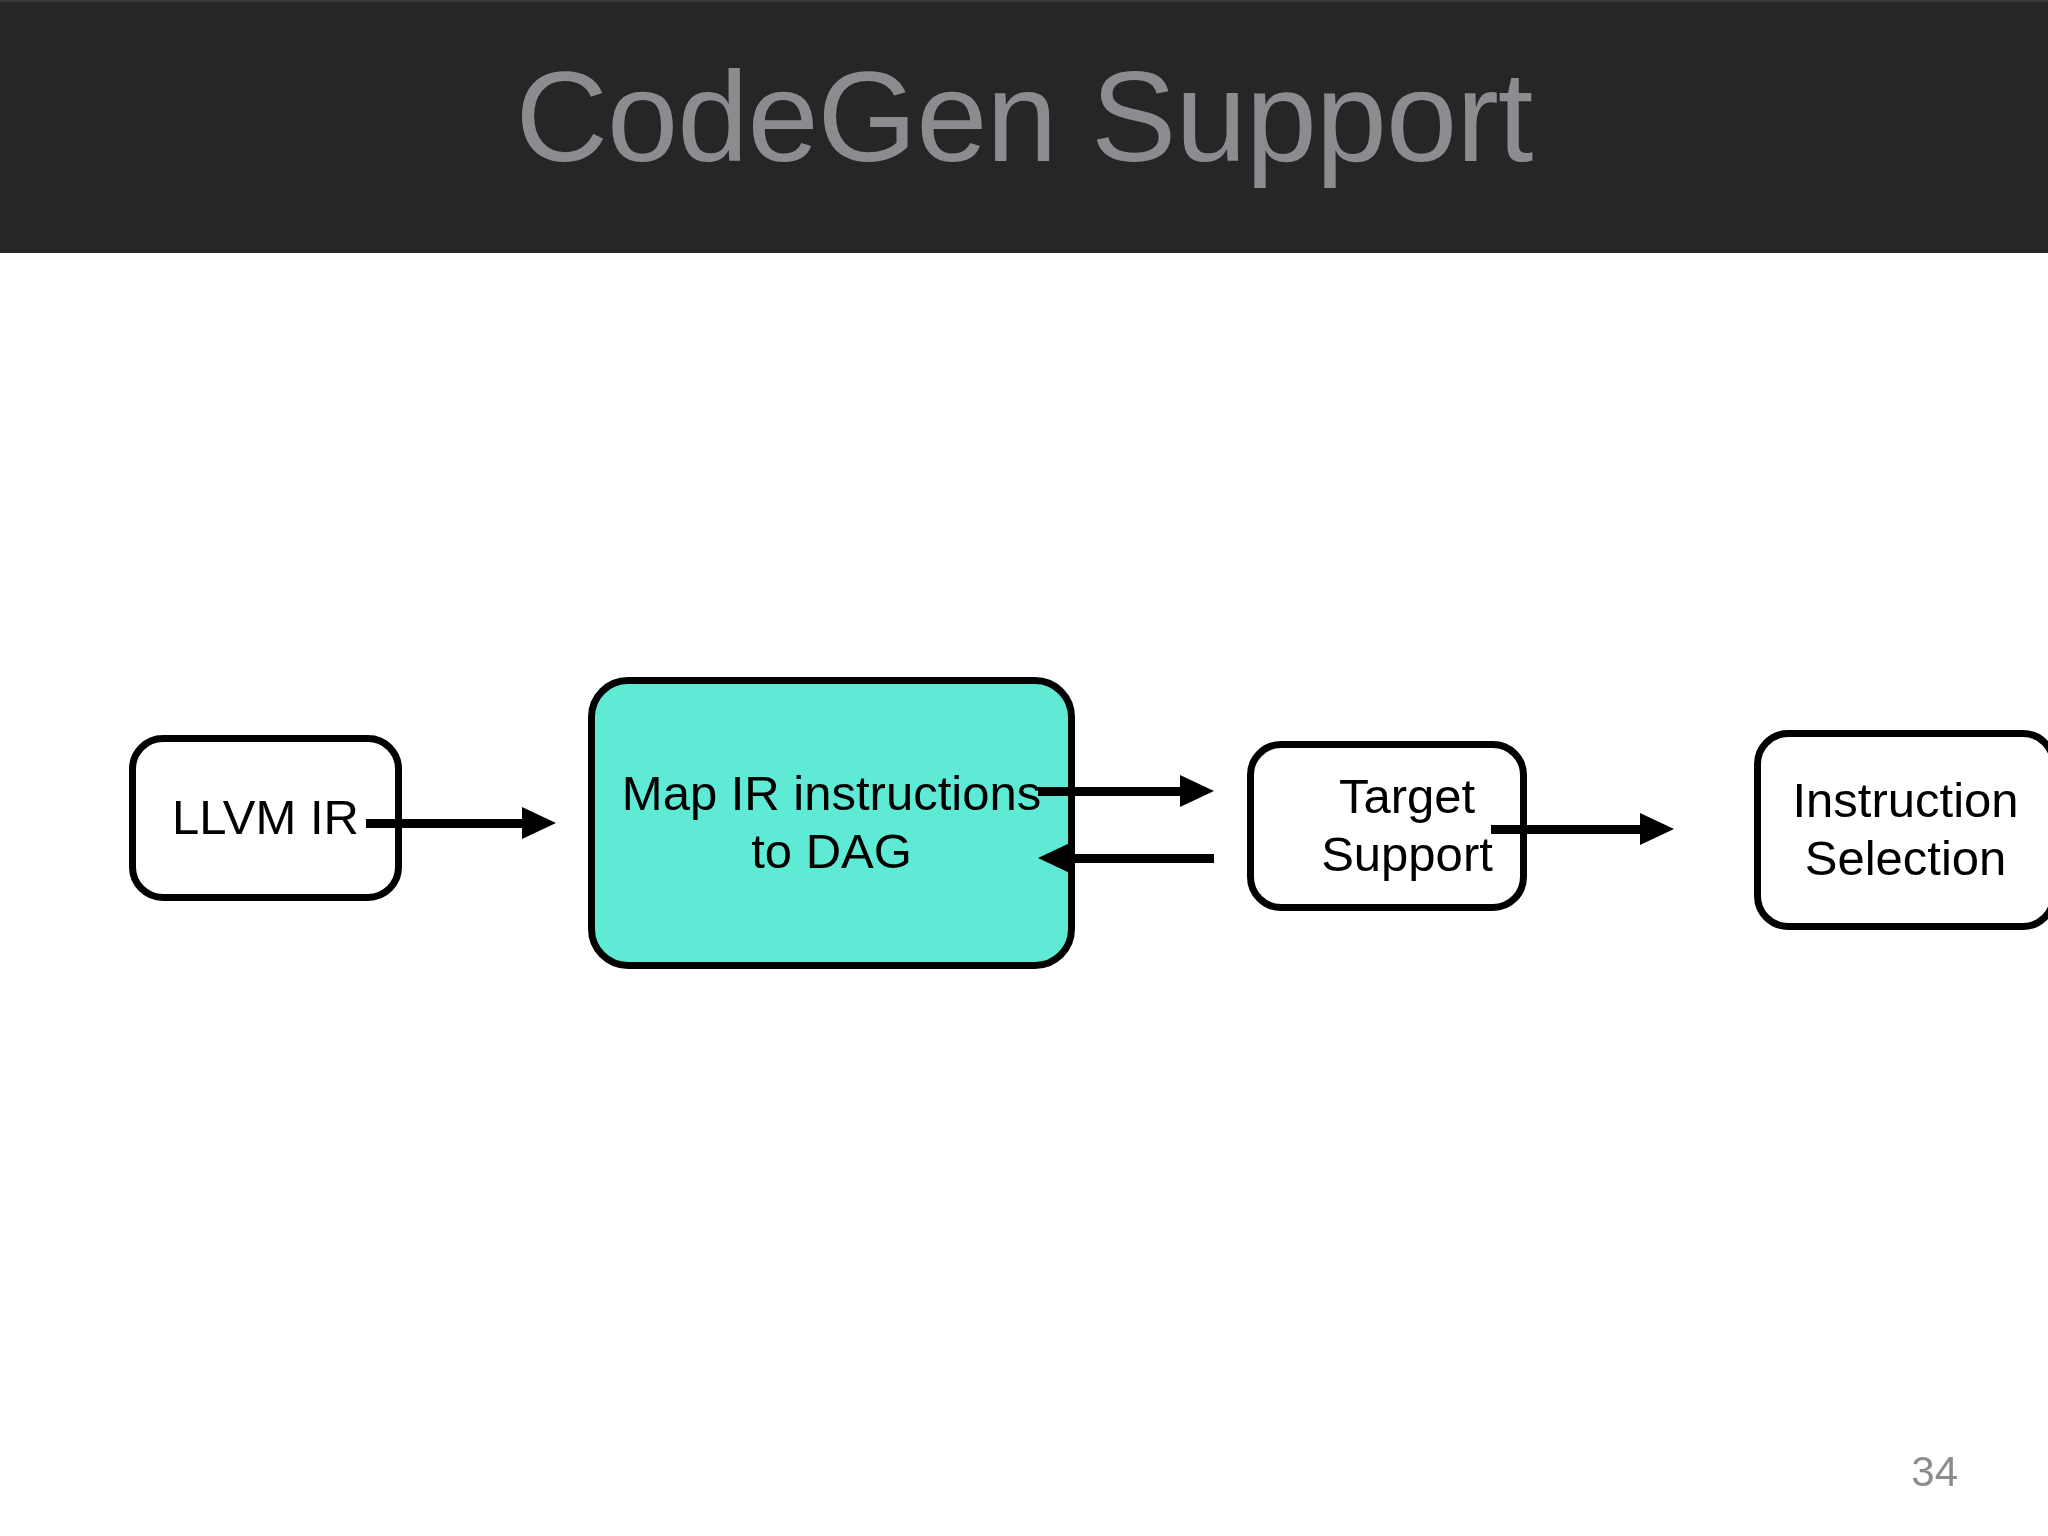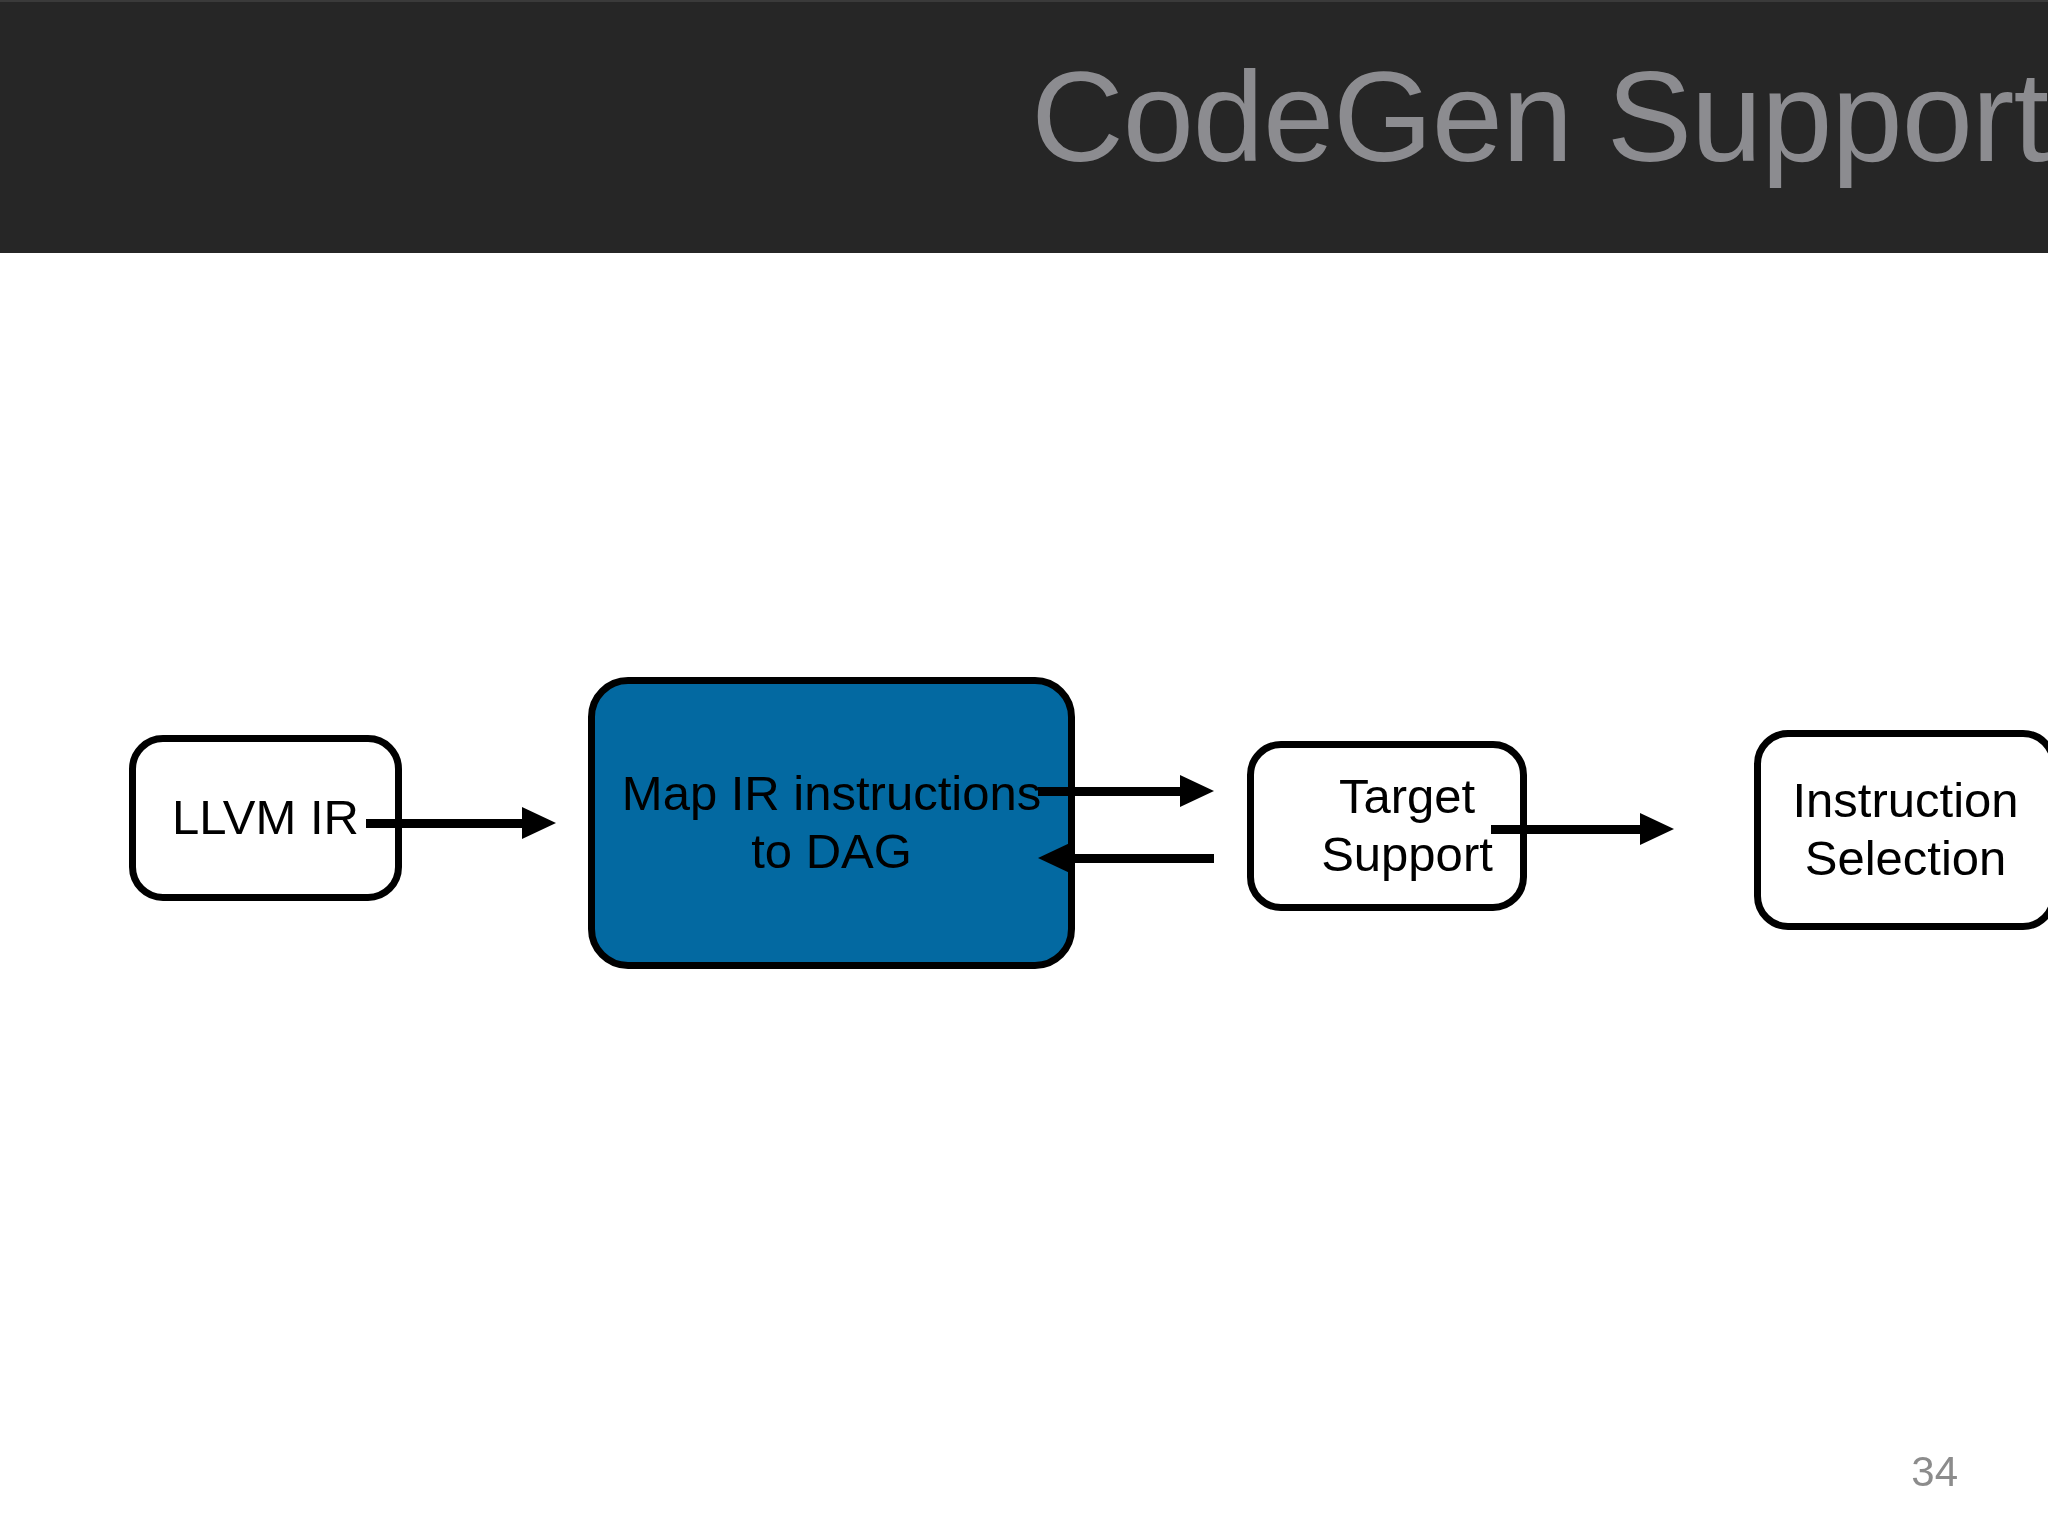--- a/index.html
+++ b/index.html
@@ -29,21 +29,21 @@
     height: 253px;
     background: #262626;
     border-top: 2px solid #3a3a3a;
     box-sizing: border-box;
   }
   #slide-title {
     position: absolute;
     left: 0;
     top: 40px;
     width: 2048px;
-    text-align: right;
+    text-align: center;
     font-family: "Liberation Sans", sans-serif;
     font-size: 128px;
     font-weight: 400;
     line-height: 150px;
     letter-spacing: -1px;
     color: #8c8c90;
     white-space: nowrap;
   }
 
   
@@ -78,21 +78,21 @@
     width: 273px;
     height: 166px;
     font-size: 49px;
   }
 
   #node-selectiondag {
     left: 552px;
     top: 424px;
     width: 487px;
     height: 292px;
-    background: #0369a1;
+    background: #5eead4;
     border-radius: 40px;
     font-size: 49px;
     padding: 0 20px;
   }
 
   #node-target-lowering {
     left: 1211px;
     top: 488px;
     width: 280px;
     height: 170px;

